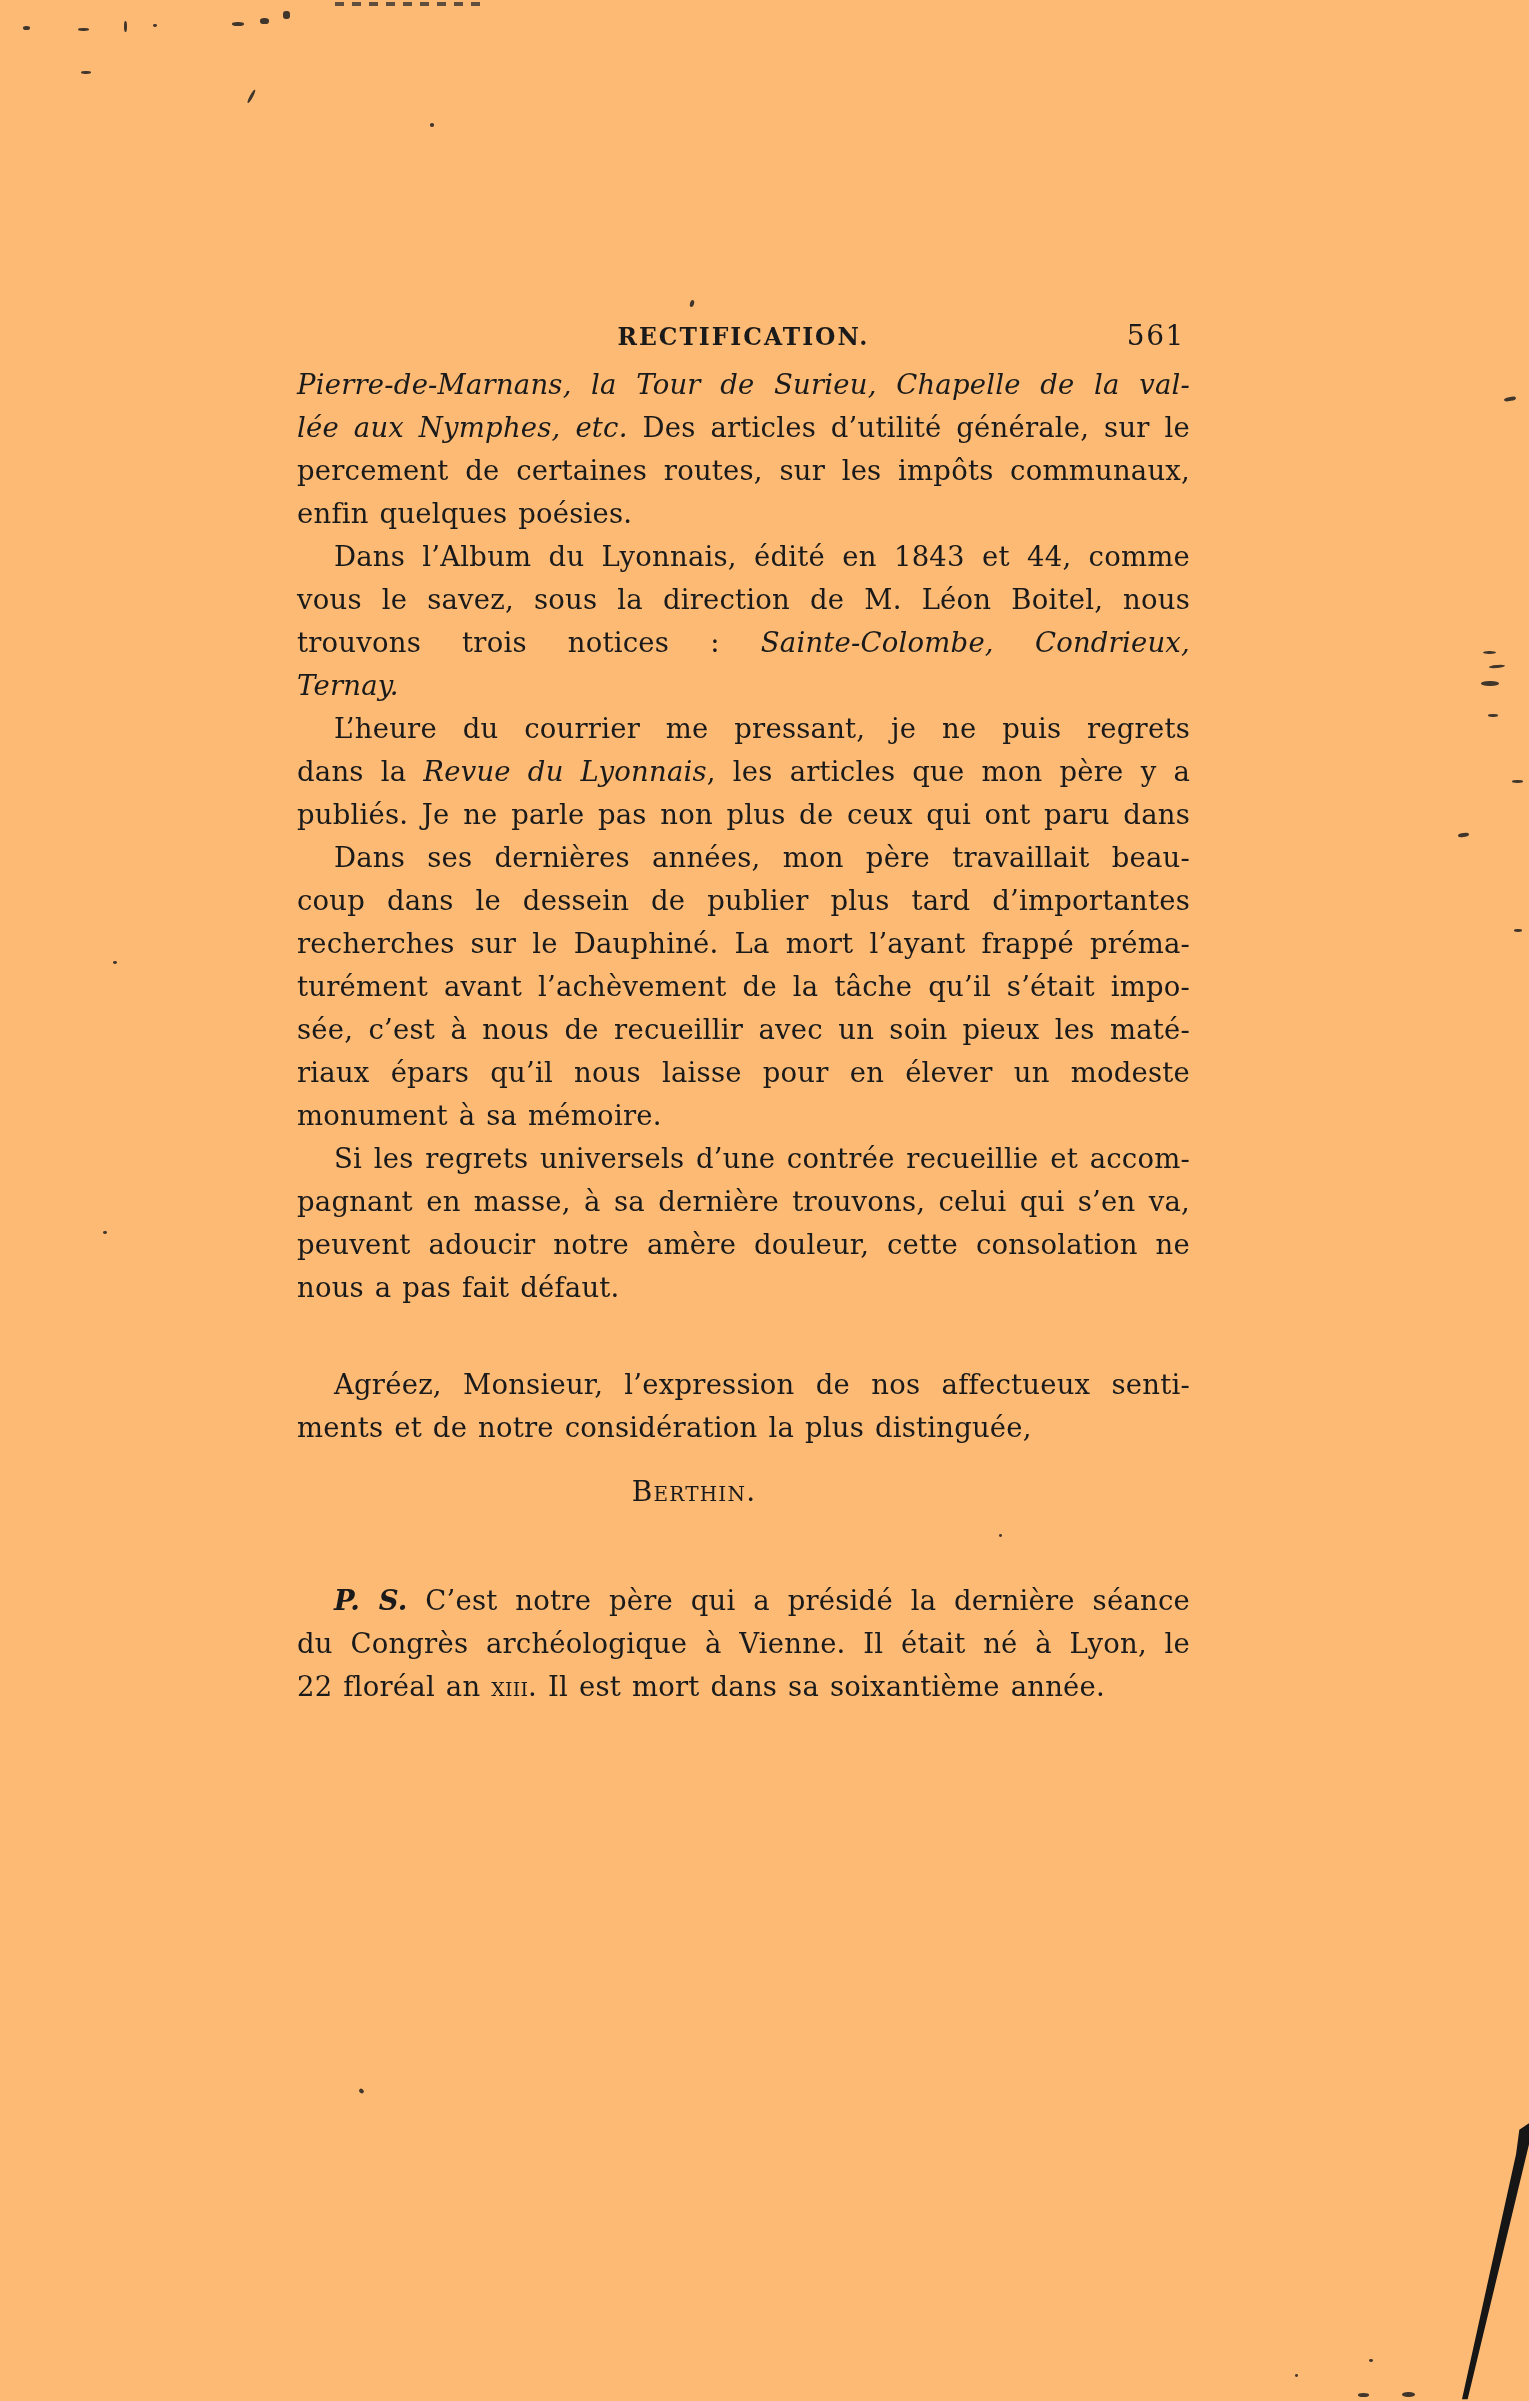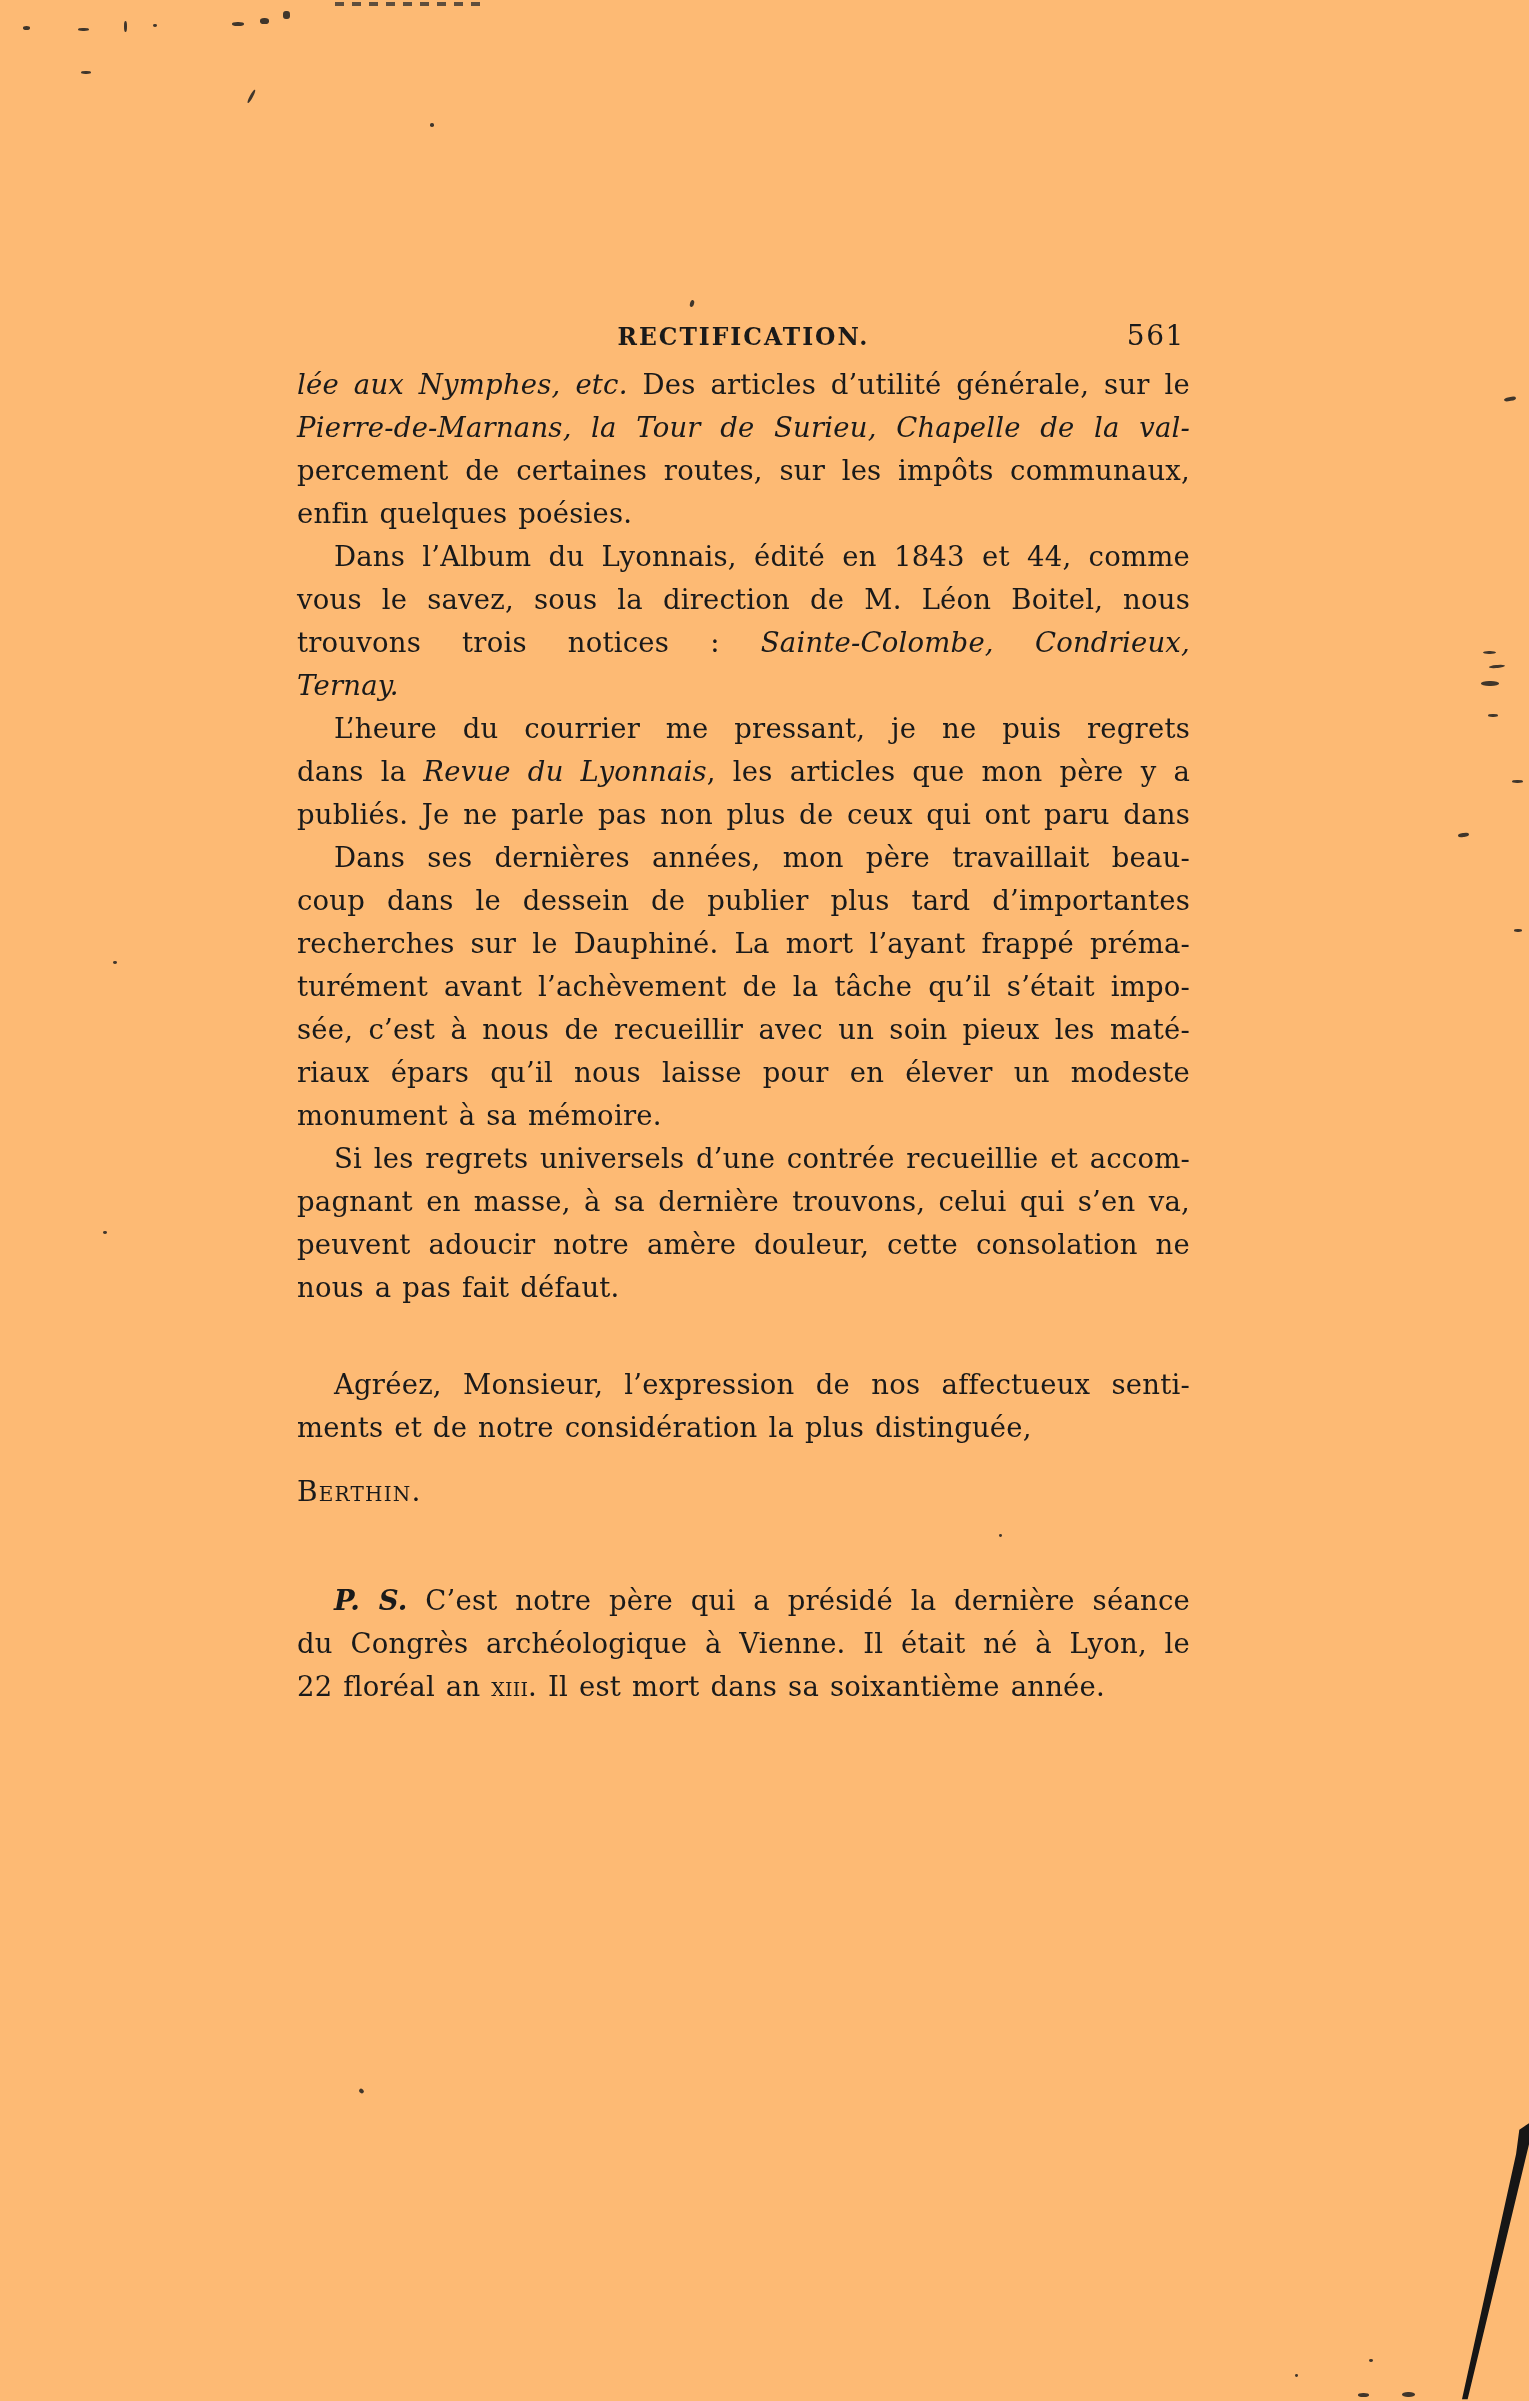--- a/index.html
+++ b/index.html
@@ -58,21 +58,21 @@
   .para.indent .line:first-child { text-indent: 37px; }
   .line {
     text-align: justify;
     text-align-last: justify;
   }
   .line.last { text-align-last: left; }
   .line span.i  { font-style: italic; }
   .line span.bi { font-style: italic; font-weight: bold; }
   .line span.sc { font-variant: small-caps; }
   .signature-line {
-    text-align: left;
+    text-align: center;
     padding-right: 99px;
     margin-top: 21px;
     margin-bottom: 2.4px;
     font-size: 28px;
     line-height: 43px;
     font-variant: small-caps;
     letter-spacing: 1.2px;
   }
   
   .speckle {
@@ -99,22 +99,22 @@
 
 <div class="page">
 
   <header class="running-head">
     <span class="head-title">RECTIFICATION.</span>
     <span class="head-page">561</span>
   </header>
 
   <main class="text-block" id="text-block">
       <div class="para">
+        <div class="line"><span class="i">Pierre-de-Marnans, la Tour de Surieu, Chapelle de la val-</span></div>
         <div class="line"><span class="i">lée aux Nymphes, etc.</span><span> Des articles d’utilité générale, sur le</span></div>
-        <div class="line"><span class="i">Pierre-de-Marnans, la Tour de Surieu, Chapelle de la val-</span></div>
         <div class="line"><span>percement de certaines routes, sur les impôts communaux,</span></div>
         <div class="line last"><span>enfin quelques poésies.</span></div>
       </div>
       <div class="para indent">
         <div class="line"><span>Dans l’Album du Lyonnais, édité en 1843 et 44, comme</span></div>
         <div class="line"><span>vous le savez, sous la direction de M. Léon Boitel, nous</span></div>
         <div class="line"><span>trouvons trois notices : </span><span class="i">Sainte-Colombe, Condrieux,</span></div>
         <div class="line last"><span class="i">Ternay.</span></div>
       </div>
       <div class="para indent">

